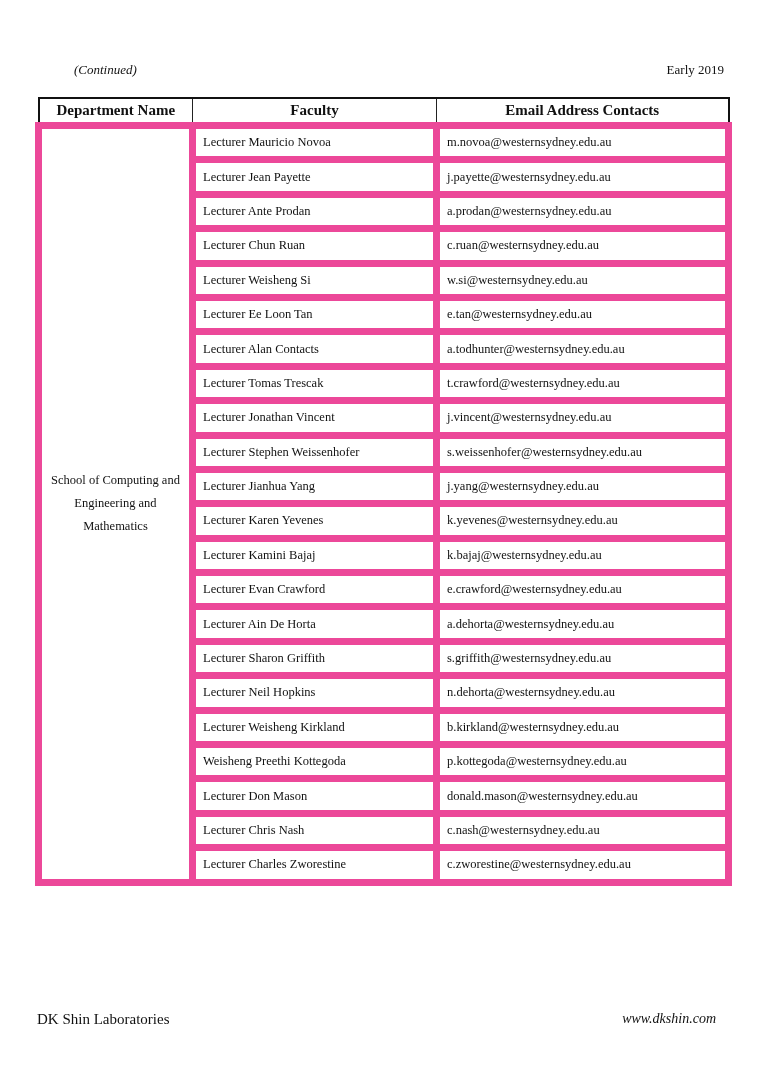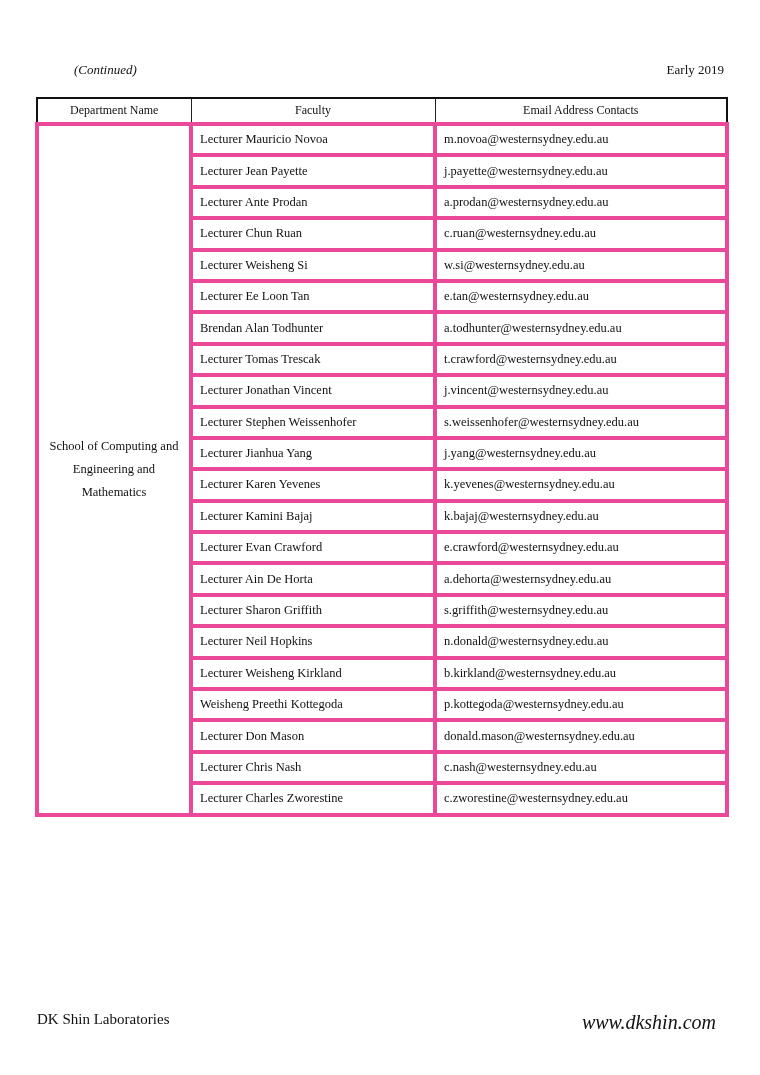--- a/index.html
+++ b/index.html
@@ -2,28 +2,28 @@
 <html><head>
 <meta charset="utf-8">
 <style>
   html, body { margin: 0; padding: 0; background: #ffffff; }
   body { width: 760px; height: 1075px; position: relative; overflow: hidden;
          font-family: "Liberation Serif", "DejaVu Serif", serif; color: #111; }
   .hdr-left { position: absolute; left: 38px; top: 62px; font-size: 13px; font-style: italic; margin-left: 36px; }
   .hdr-right { position: absolute; right: 36px; top: 62px; font-size: 13px; }
   table.dir { position: absolute; left: 35px; top: 97px; width: 690px;
               border-collapse: collapse; border: 2px solid #111; table-layout: fixed; }
-  table.dir th { font-size: 12px; font-weight: normal; height: 23px; padding: 0;
+  table.dir th { font-size: 15px; font-weight: bold; height: 23px; padding: 0;
                  border: 1px solid #222; border-bottom: 2px solid #333; text-align: center; }
   table.dir td { font-size: 12.5px; height: 27.4px; padding: 0 0 0 7px;
-                 border: 4px solid #ec4899; vertical-align: middle; white-space: nowrap; }
+                 border: 7px solid #ec4899; vertical-align: middle; white-space: nowrap; }
   table.dir td.dept { text-align: center; padding: 0 4px; white-space: normal; line-height: 23px; font-size: 12.5px; }
   col.c1 { width: 154px; } col.c2 { width: 244px; } col.c3 { width: 292px; }
   .ftr-left { position: absolute; left: 37px; top: 1011px; font-size: 15px; }
-  .ftr-right { position: absolute; right: 44px; top: 1011px; font-size: 20px; font-style: italic; }
+  .ftr-right { position: absolute; right: 44px; top: 1011px; font-size: 14px; font-style: italic; }
 </style>
 </head>
 <body>
 
 <div class="hdr-left">(Continued)</div>
 <div class="hdr-right">Early 2019</div>
 
 <table class="dir">
   <colgroup>
       <col class="c1">
@@ -57,21 +57,21 @@
       </tr>
       <tr>
         <td>Lecturer Weisheng Si</td>
         <td>w.si@westernsydney.edu.au</td>
       </tr>
       <tr>
         <td>Lecturer Ee Loon Tan</td>
         <td>e.tan@westernsydney.edu.au</td>
       </tr>
       <tr>
-        <td>Brendan Alan Todhunter</td>
+        <td>Lecturer Alan Contacts</td>
         <td>a.todhunter@westernsydney.edu.au</td>
       </tr>
       <tr>
         <td>Lecturer Tomas Trescak</td>
         <td>t.crawford@westernsydney.edu.au</td>
       </tr>
       <tr>
         <td>Lecturer Jonathan Vincent</td>
         <td>j.vincent@westernsydney.edu.au</td>
       </tr>
@@ -98,21 +98,21 @@
       <tr>
         <td>Lecturer Ain De Horta</td>
         <td>a.dehorta@westernsydney.edu.au</td>
       </tr>
       <tr>
         <td>Lecturer Sharon Griffith</td>
         <td>s.griffith@westernsydney.edu.au</td>
       </tr>
       <tr>
         <td>Lecturer Neil Hopkins</td>
-        <td>n.donald@westernsydney.edu.au</td>
+        <td>n.dehorta@westernsydney.edu.au</td>
       </tr>
       <tr>
         <td>Lecturer Weisheng Kirkland</td>
         <td>b.kirkland@westernsydney.edu.au</td>
       </tr>
       <tr>
         <td>Weisheng Preethi Kottegoda</td>
         <td>p.kottegoda@westernsydney.edu.au</td>
       </tr>
       <tr>

